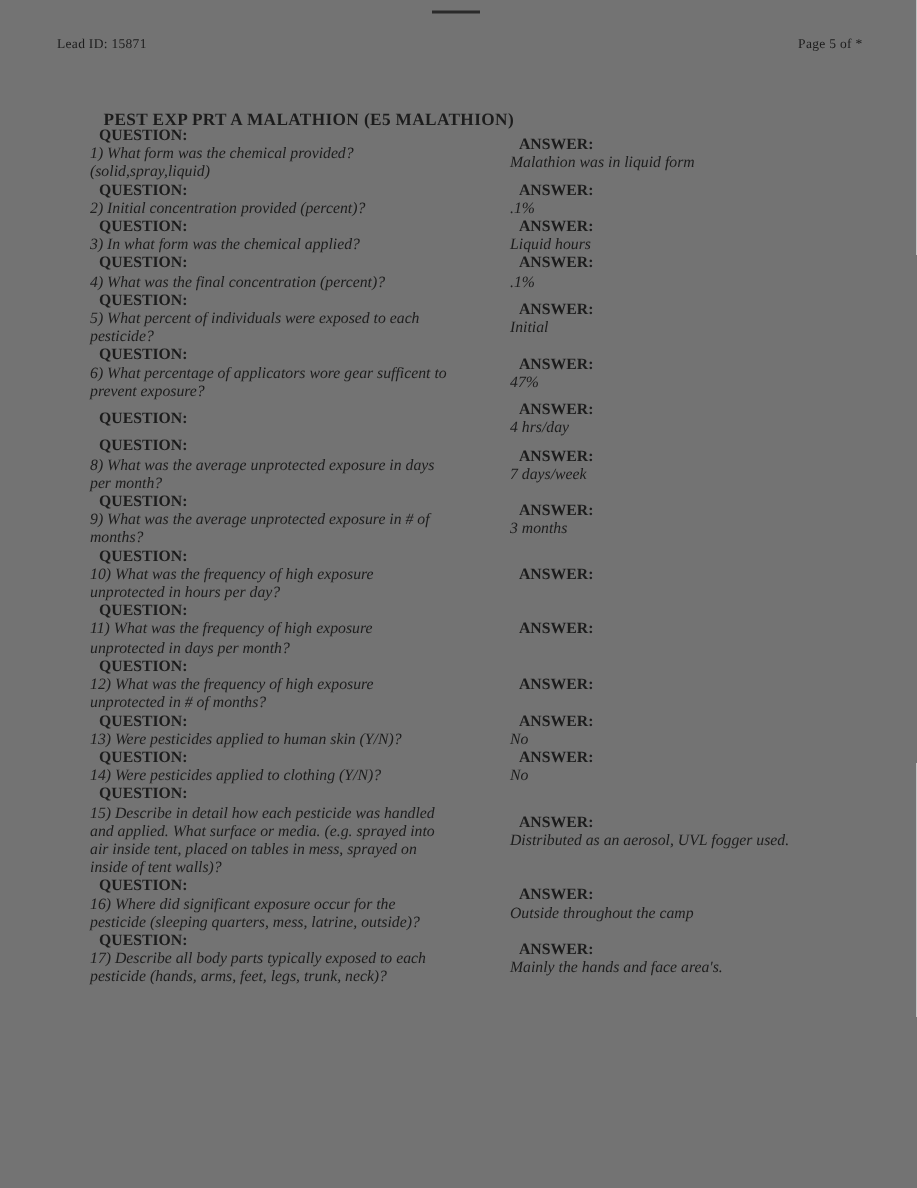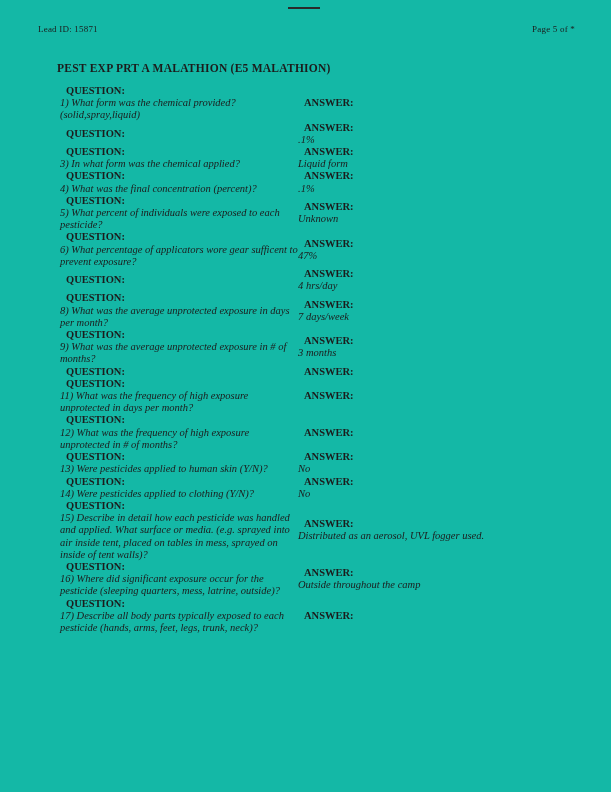--- a/index.html
+++ b/index.html
@@ -7,21 +7,21 @@
     padding: 0;
     background: #ffffff;
     width: 611px;
     height: 792px;
     overflow: hidden;
   }
   .page {
     position: relative;
     width: 611px;
     height: 792px;
-    background: #14b8a6;
+    background: #737373;
     color: #1c1c1c;
     font-family: "Liberation Serif", "DejaVu Serif", serif;
   }
   .scan-mark {
     position: absolute;
     top: 7px;
     left: 288px;
     width: 32px;
     height: 2px;
     background: #2a2a2a;
@@ -33,21 +33,21 @@
     width: 537px;
     display: flex;
     justify-content: space-between;
     font-size: 9px;
     letter-spacing: 0.2px;
   }
   .doc-title {
     position: absolute;
     top: 62px;
     left: 57px;
-    margin: 0;
+    margin: 12px;
     font-size: 11.5px;
     font-weight: bold;
     letter-spacing: 0.25px;
   }
   .qa-list {
     position: absolute;
     top: 85px;
     left: 60px;
     width: 516px;
     font-size: 10.5px;
@@ -57,20 +57,21 @@
     display: flex;
     align-items: center;
   }
   .q-col {
     width: 238px;
     flex: 0 0 238px;
   }
   .a-col {
     flex: 1 1 auto;
     min-width: 0;
+    margin-left: 42px;
   }
   .label {
     font-weight: bold;
     padding-left: 6px;
     white-space: nowrap;
   }
   .q-text, .a-text {
     padding-left: 0;
     font-style: italic;
   }
@@ -92,41 +93,43 @@
   <h1 class="doc-title">PEST EXP PRT A MALATHION (E5 MALATHION)</h1>
 
   <div class="qa-list" id="qa-list">
   <div class="qa-row">
     <div class="q-col">
       <div class="label">QUESTION:</div>
       <div class="q-text">1) What form was the chemical provided?(solid,spray,liquid)</div>
     </div>
     <div class="a-col">
       <div class="label">ANSWER:</div>
-    </div>
-  </div>
-
-  <div class="qa-row">
-    <div class="q-col">
-      <div class="label">QUESTION:</div>
+      <div class="a-text">Malathion was in liquid form</div>
+    </div>
+  </div>
+
+  <div class="qa-row">
+    <div class="q-col">
+      <div class="label">QUESTION:</div>
+      <div class="q-text">2) Initial concentration provided (percent)?</div>
     </div>
     <div class="a-col">
       <div class="label">ANSWER:</div>
       <div class="a-text">.1%</div>
     </div>
   </div>
 
   <div class="qa-row">
     <div class="q-col">
       <div class="label">QUESTION:</div>
       <div class="q-text">3) In what form was the chemical applied?</div>
     </div>
     <div class="a-col">
       <div class="label">ANSWER:</div>
-      <div class="a-text">Liquid form</div>
+      <div class="a-text">Liquid hours</div>
     </div>
   </div>
 
   <div class="qa-row">
     <div class="q-col">
       <div class="label">QUESTION:</div>
       <div class="q-text">4) What was the final concentration (percent)?</div>
     </div>
     <div class="a-col">
       <div class="label">ANSWER:</div>
@@ -134,21 +137,21 @@
     </div>
   </div>
 
   <div class="qa-row">
     <div class="q-col">
       <div class="label">QUESTION:</div>
       <div class="q-text">5) What percent of individuals were exposed to each pesticide?</div>
     </div>
     <div class="a-col">
       <div class="label">ANSWER:</div>
-      <div class="a-text">Unknown</div>
+      <div class="a-text">Initial</div>
     </div>
   </div>
 
   <div class="qa-row">
     <div class="q-col">
       <div class="label">QUESTION:</div>
       <div class="q-text">6) What percentage of applicators wore gear sufficent to prevent exposure?</div>
     </div>
     <div class="a-col">
       <div class="label">ANSWER:</div>
@@ -184,20 +187,21 @@
     </div>
     <div class="a-col">
       <div class="label">ANSWER:</div>
       <div class="a-text">3 months</div>
     </div>
   </div>
 
   <div class="qa-row">
     <div class="q-col">
       <div class="label">QUESTION:</div>
+      <div class="q-text">10) What was the frequency of high exposure unprotected in hours per day?</div>
     </div>
     <div class="a-col">
       <div class="label">ANSWER:</div>
       <div class="a-text"></div>
     </div>
   </div>
 
   <div class="qa-row">
     <div class="q-col">
       <div class="label">QUESTION:</div>
@@ -264,16 +268,17 @@
     </div>
   </div>
 
   <div class="qa-row">
     <div class="q-col">
       <div class="label">QUESTION:</div>
       <div class="q-text">17) Describe all body parts typically exposed to each pesticide (hands, arms, feet, legs, trunk, neck)?</div>
     </div>
     <div class="a-col">
       <div class="label">ANSWER:</div>
+      <div class="a-text">Mainly the hands and face area's.</div>
     </div>
   </div>
 </div>
 </div>
 
 </body></html>

